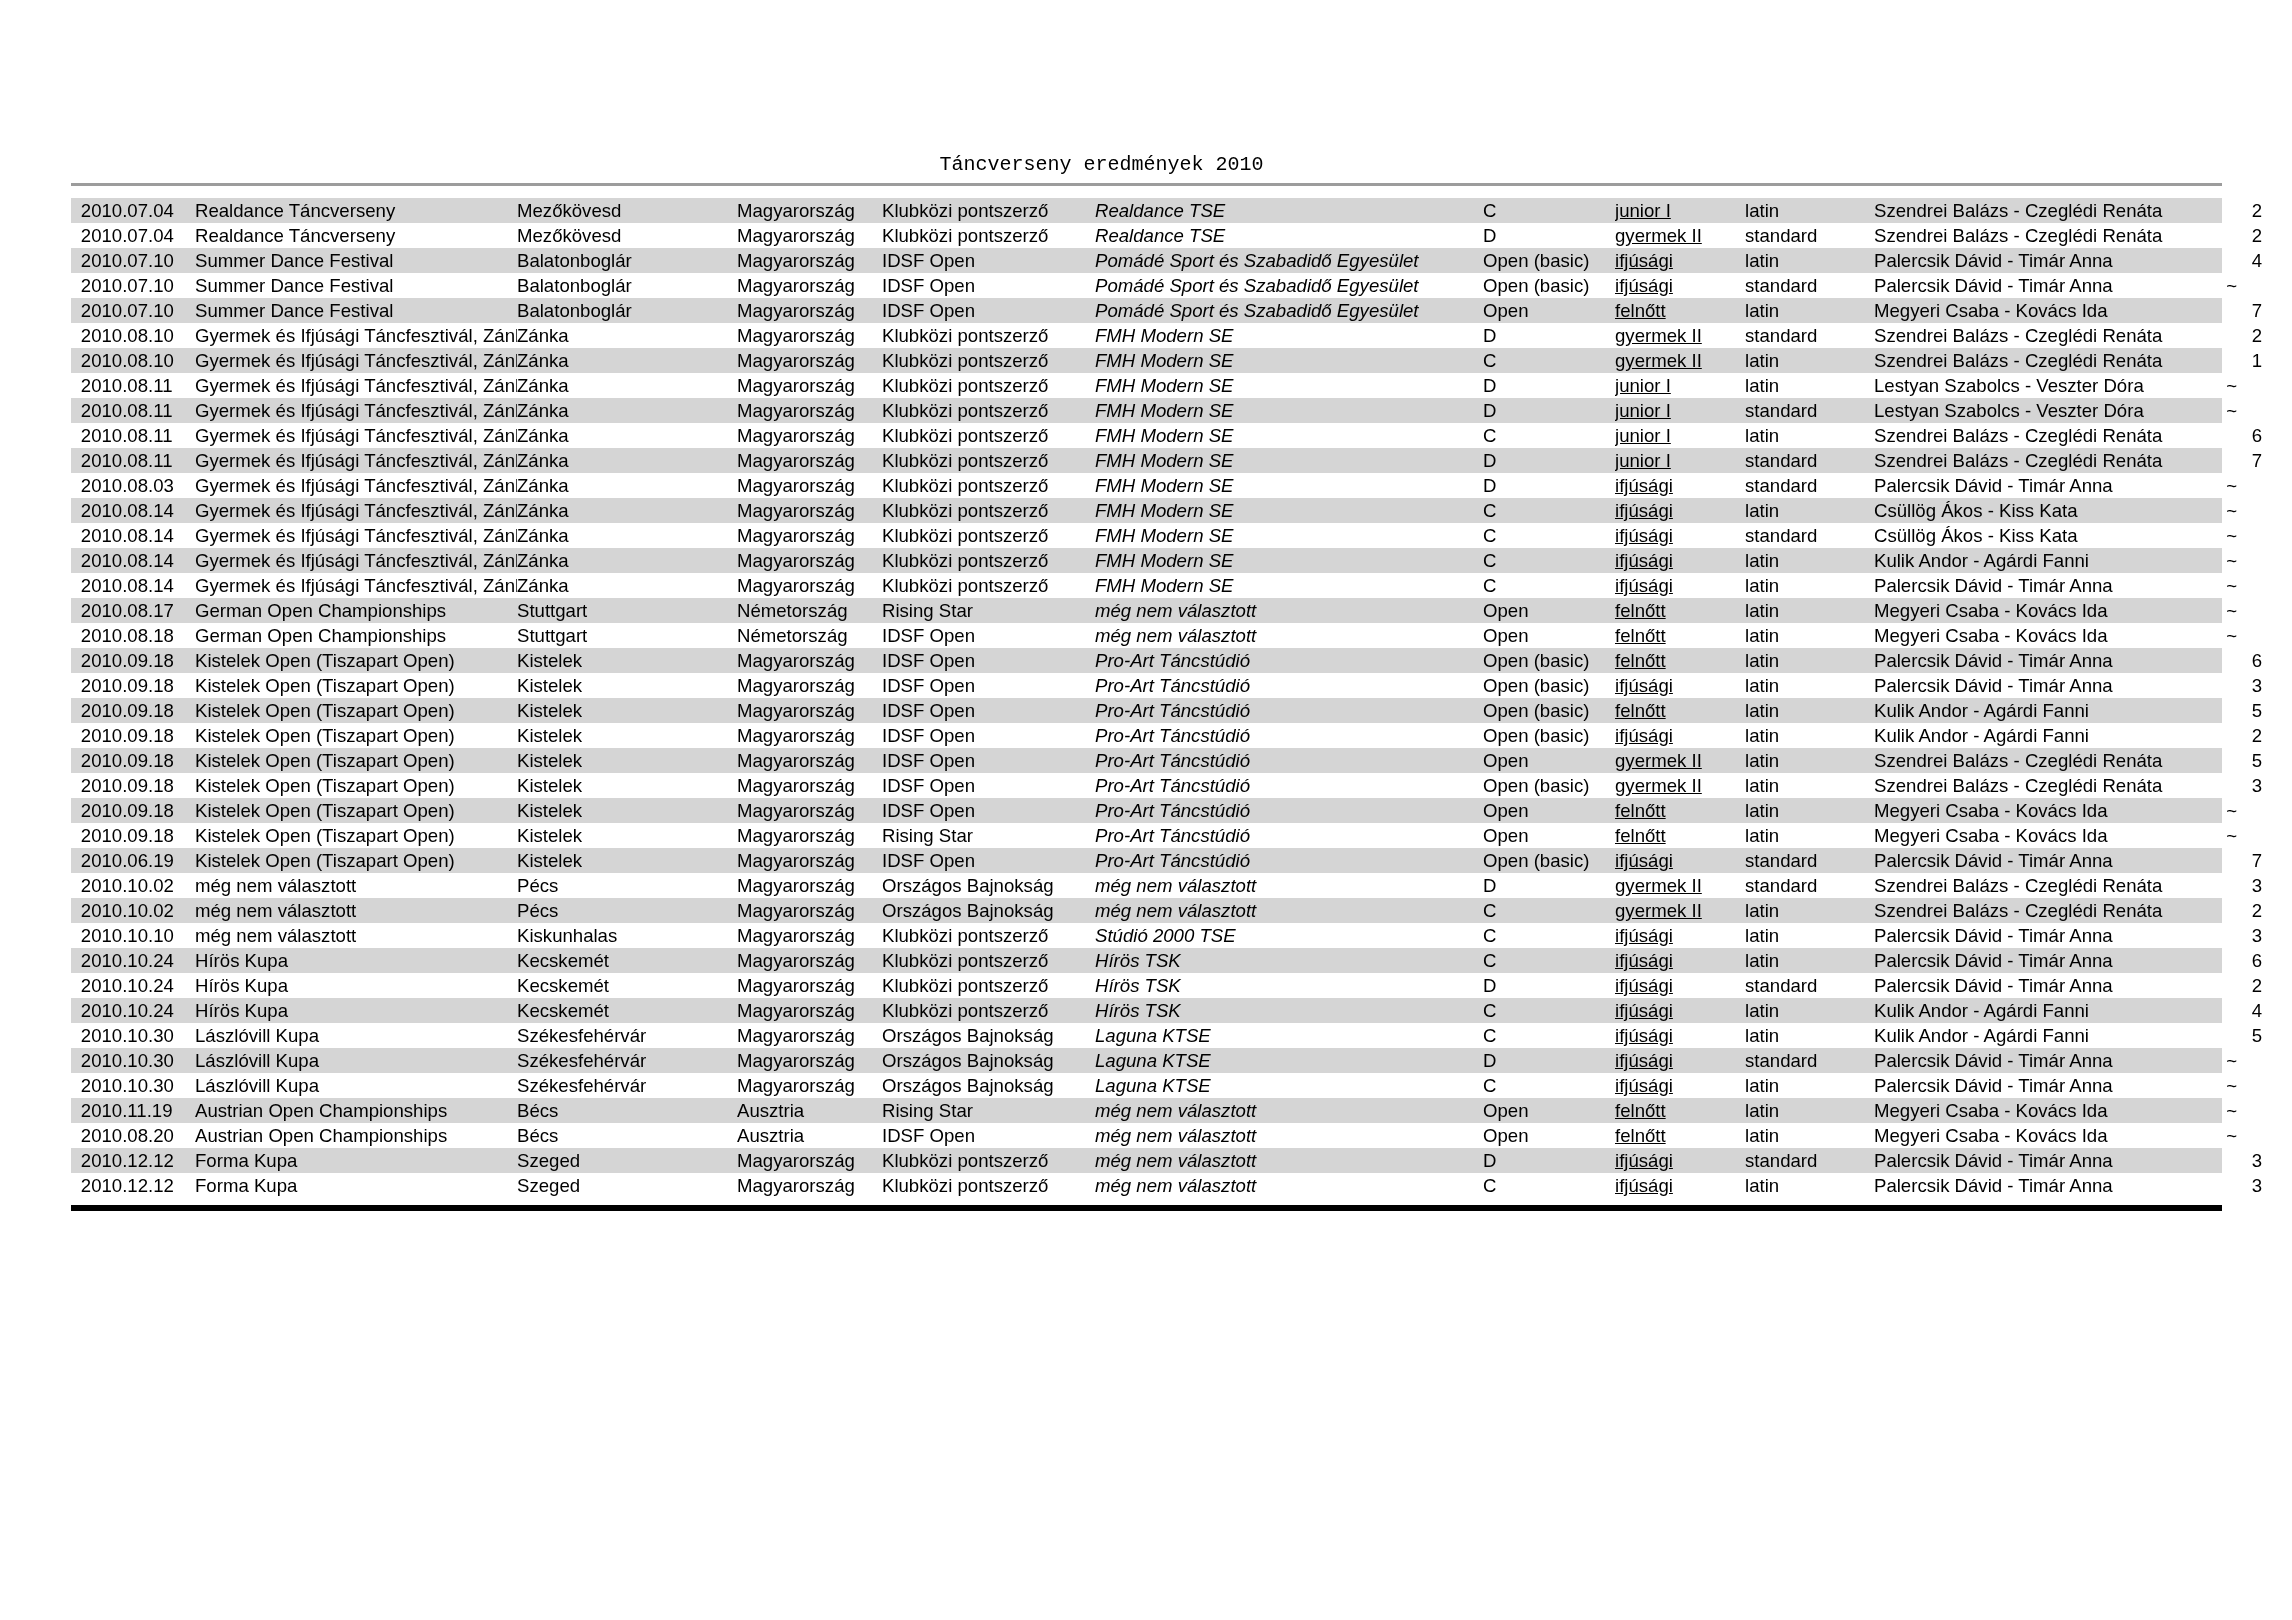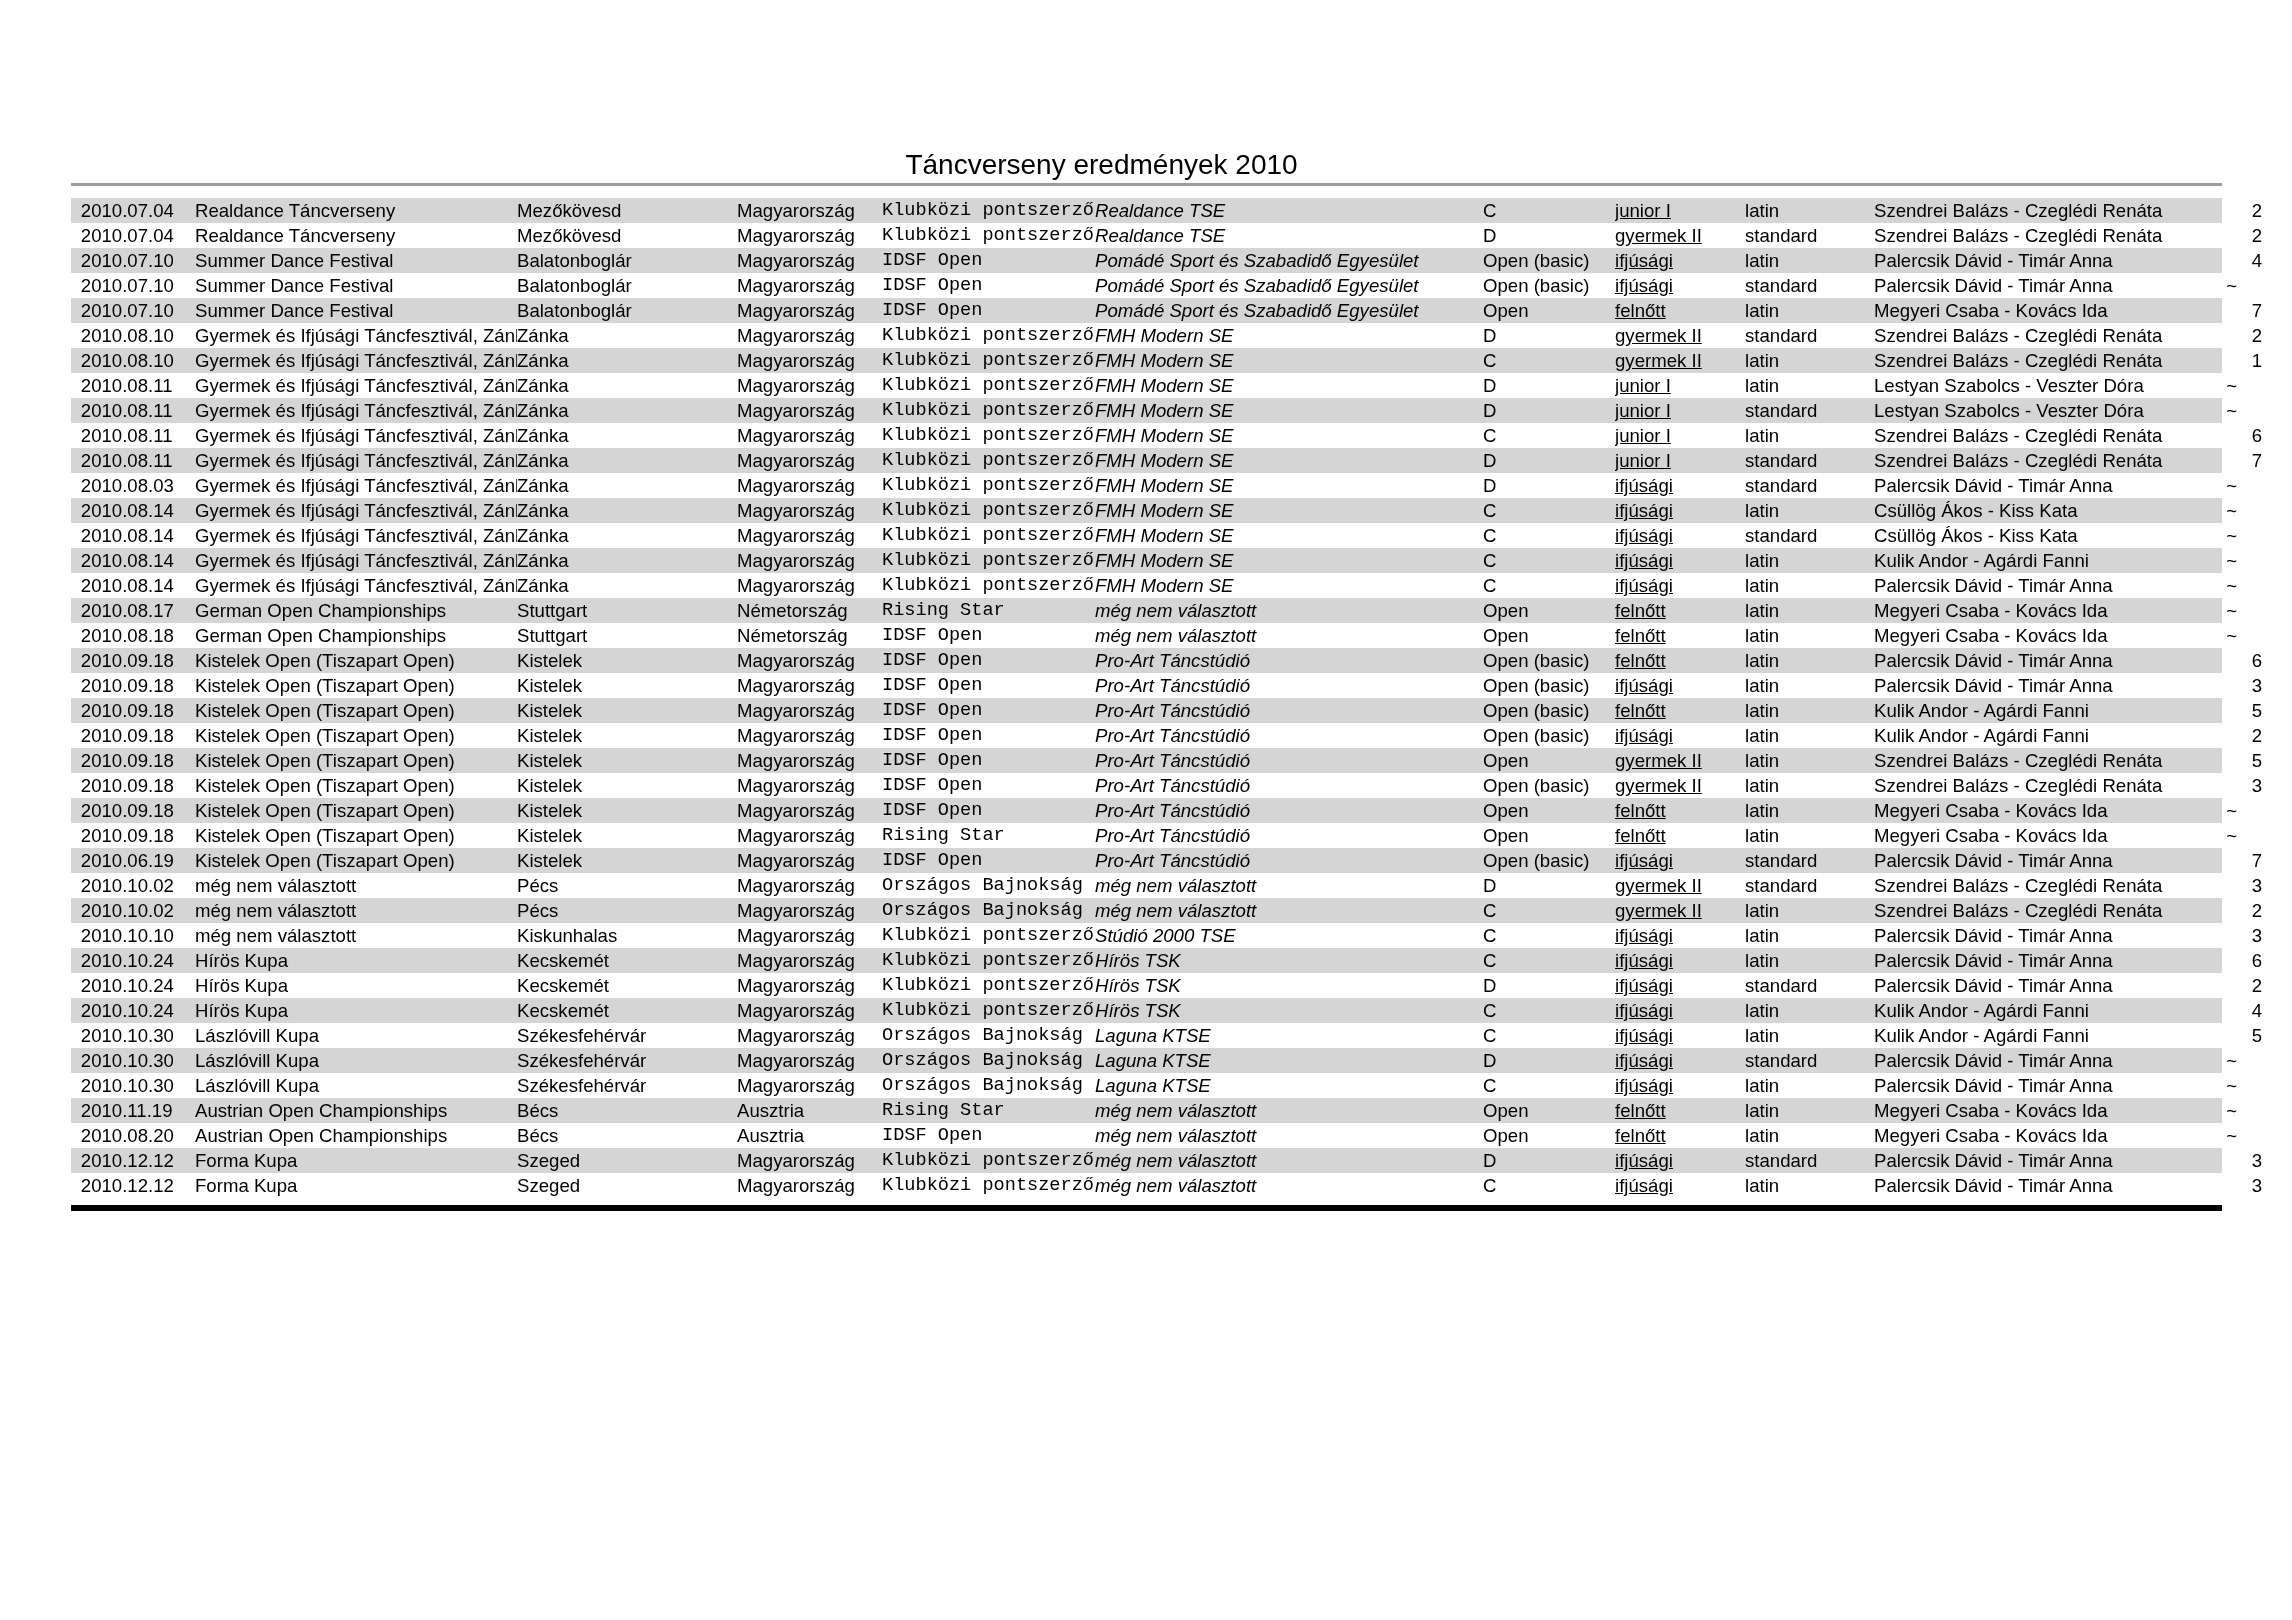--- a/index.html
+++ b/index.html
@@ -8,23 +8,24 @@
     width:2293px;height:1620px;
     background:#ffffff;
     font-family:"Liberation Sans","DejaVu Sans",sans-serif;
     color:#000;
     overflow:hidden;
   }
   .title{
     position:absolute;
     top:148px;left:0;width:2203px;
     text-align:center;
-    font-size:28px;
+    font-size:20px;
     line-height:33px;
     color:#000;
+    font-family:Liberation Mono, monospace;
   }
   .top-rule{
     position:absolute;
     left:71px;top:183px;
     width:2151px;height:2.9px;
     background:#9c9c9c;
   }
   .table{
     position:absolute;
     left:71px;top:198px;
@@ -41,21 +42,21 @@
   .row.odd{background:#d5d5d5;}
   .c{
     flex:0 0 auto;
     box-sizing:border-box;
     overflow:hidden;
   }
   .c.date   {width:124px;padding-left:9.8px;}
   .c.event  {width:322px;}
   .c.city   {width:220px;}
   .c.country{width:145px;}
-  .c.type   {width:213px;font-family:Liberation Mono, monospace;}
+  .c.type   {width:213px;}
   .c.org    {width:388px;font-style:italic;}
   .c.cls    {width:132px;}
   .c.age    {width:110px;text-decoration:underline;}
   .c.style  {width:103px;margin-left:20px;}
   .c.couple {width:324px;margin-left:26px;}
   .c.result {width:70px;text-align:right;padding-right:5.9px;}
   .c.result.tilde{padding-right:31px;}
   .bottom-rule{
     position:absolute;
     left:71px;top:1205px;

